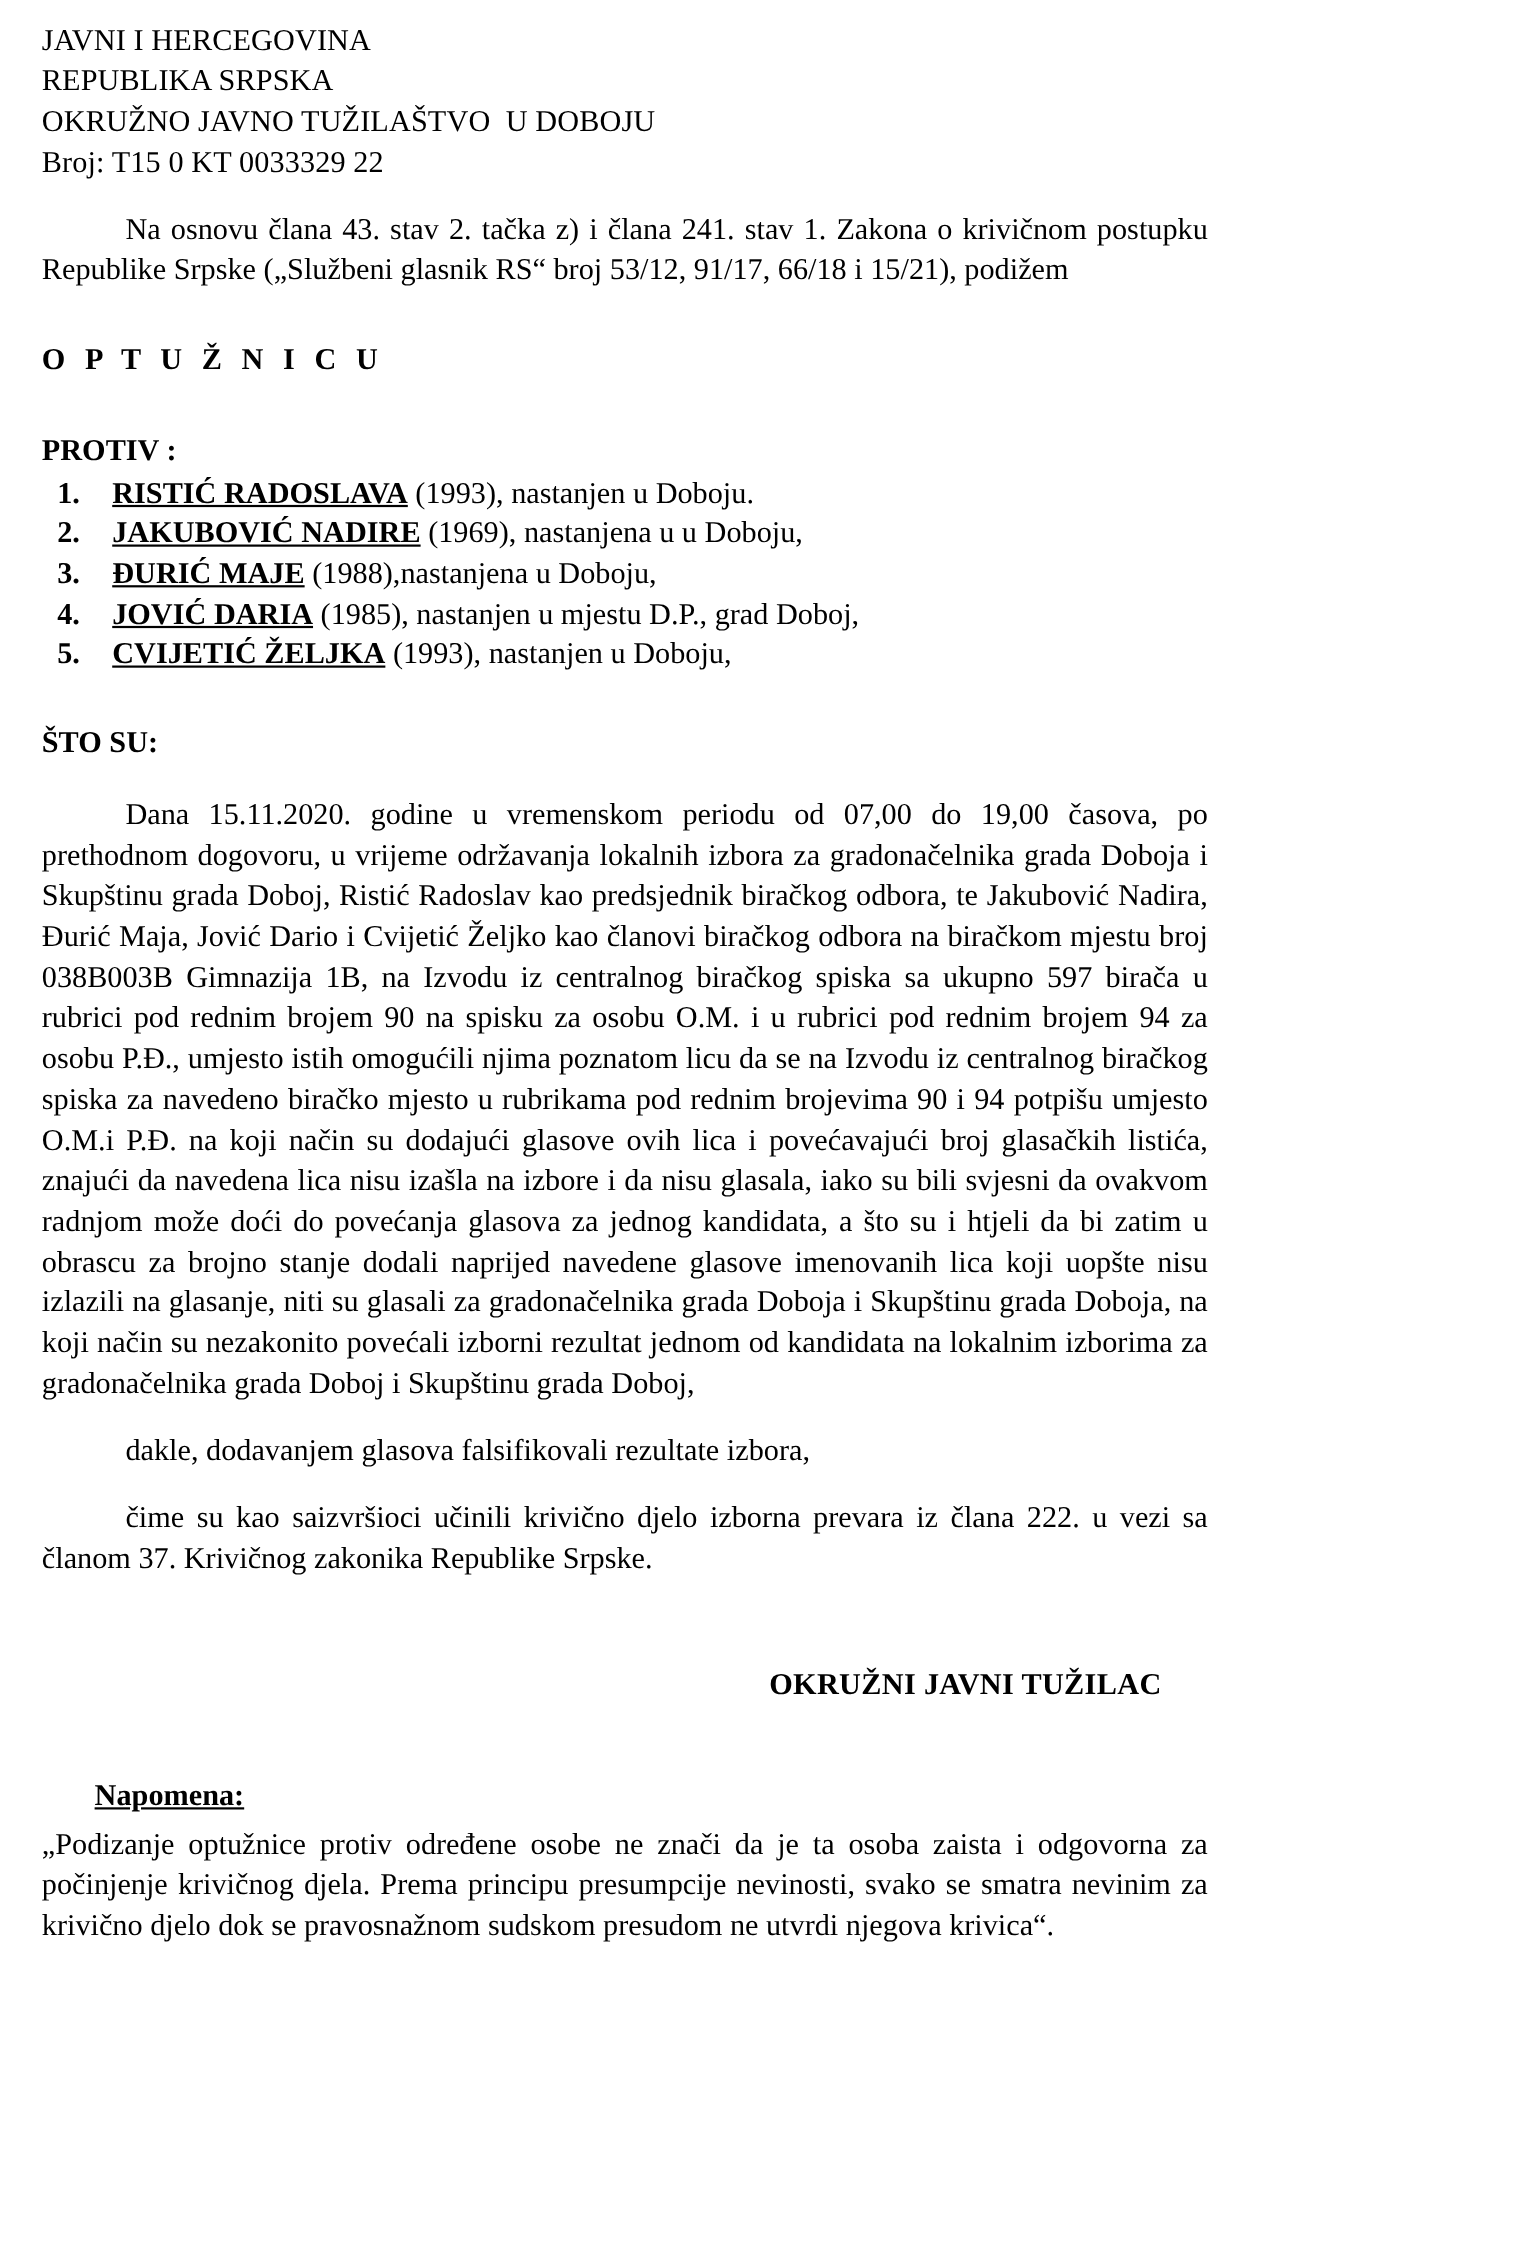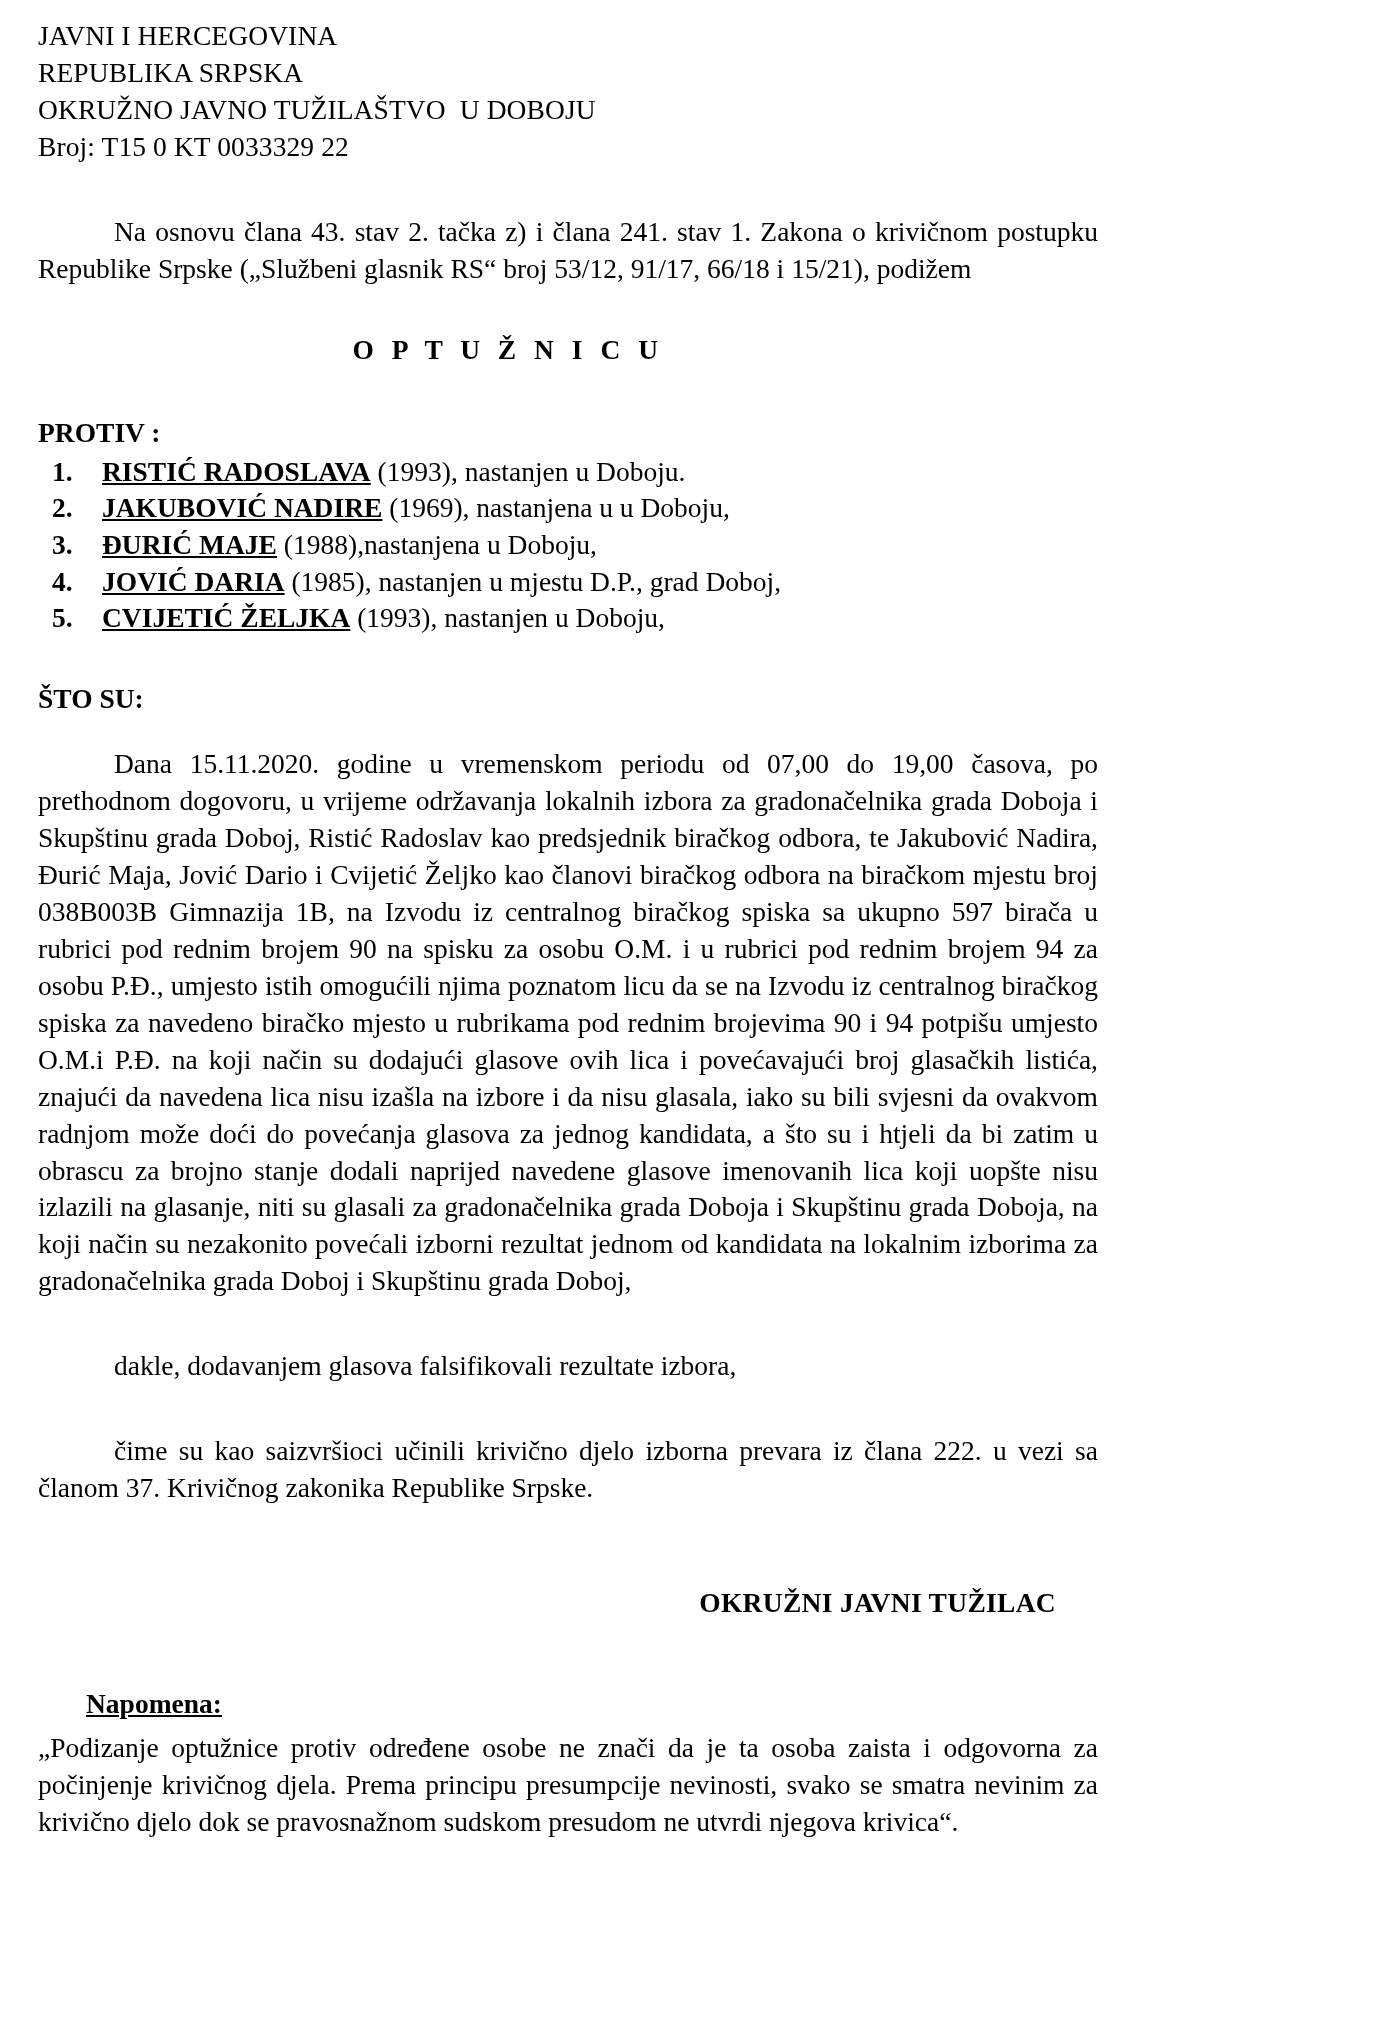--- a/index.html
+++ b/index.html
@@ -40,39 +40,38 @@
 
   
   .court-title {
     text-align: center;
     font-weight: bold;
     margin: 44px 0 0 0;
     padding-right: 60px;
     letter-spacing: 0.3px;
   }
   .indictment-word {
-    text-align: center;
     font-weight: bold;
     margin: 44px 0 0 0;
     padding-right: 120px;
     letter-spacing: 5.5px;
   }
   .signoff {
     text-align: right;
     font-weight: bold;
     margin: 78px 0 0 0;
     padding-right: 42px;
     letter-spacing: 0.3px;
   }
 
   
   .para {
     text-align: justify;
     text-justify: inter-word;
-    margin: 48px 0 0 0;
+    margin: 24px 0 0 0;
   }
   .para.indent-first {
     text-indent: 76px;
   }
   .para.tight {
     margin-top: 28px;
   }
   .para.block-indent {
     margin-left: 76px;
     text-align: left;

